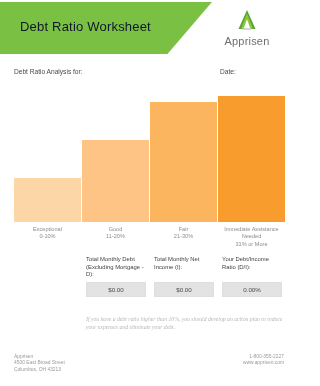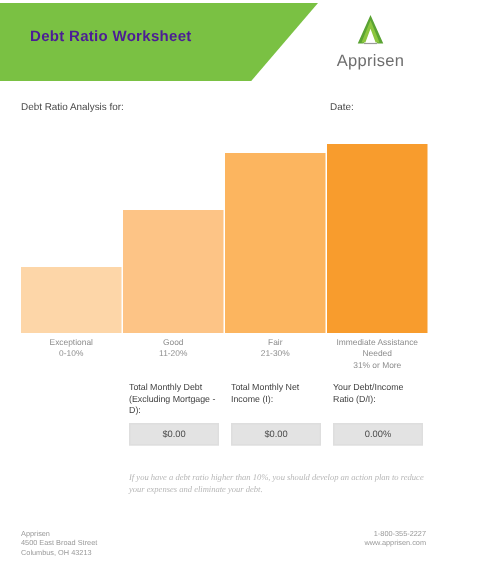--- a/index.html
+++ b/index.html
@@ -28,23 +28,23 @@
     width: 212px;
     height: 52px;
     background: #7ac143;
     -webkit-clip-path: polygon(0 0, 100% 0, 79% 100%, 0 100%);
     clip-path: polygon(0 0, 100% 0, 79% 100%, 0 100%);
   }
   .header-title {
     position: absolute;
     left: 20px;
     top: 19px;
-    color: #4c1d95;
-    font-size: 10px;
-    font-weight: 700;
+    color: #0f172a;
+    font-size: 13px;
+    font-weight: 400;
     letter-spacing: 0.2px;
     white-space: nowrap;
   }
   .brand {
     position: absolute;
     right: 14px;
     top: 8px;
     width: 74px;
     text-align: center;
   }

